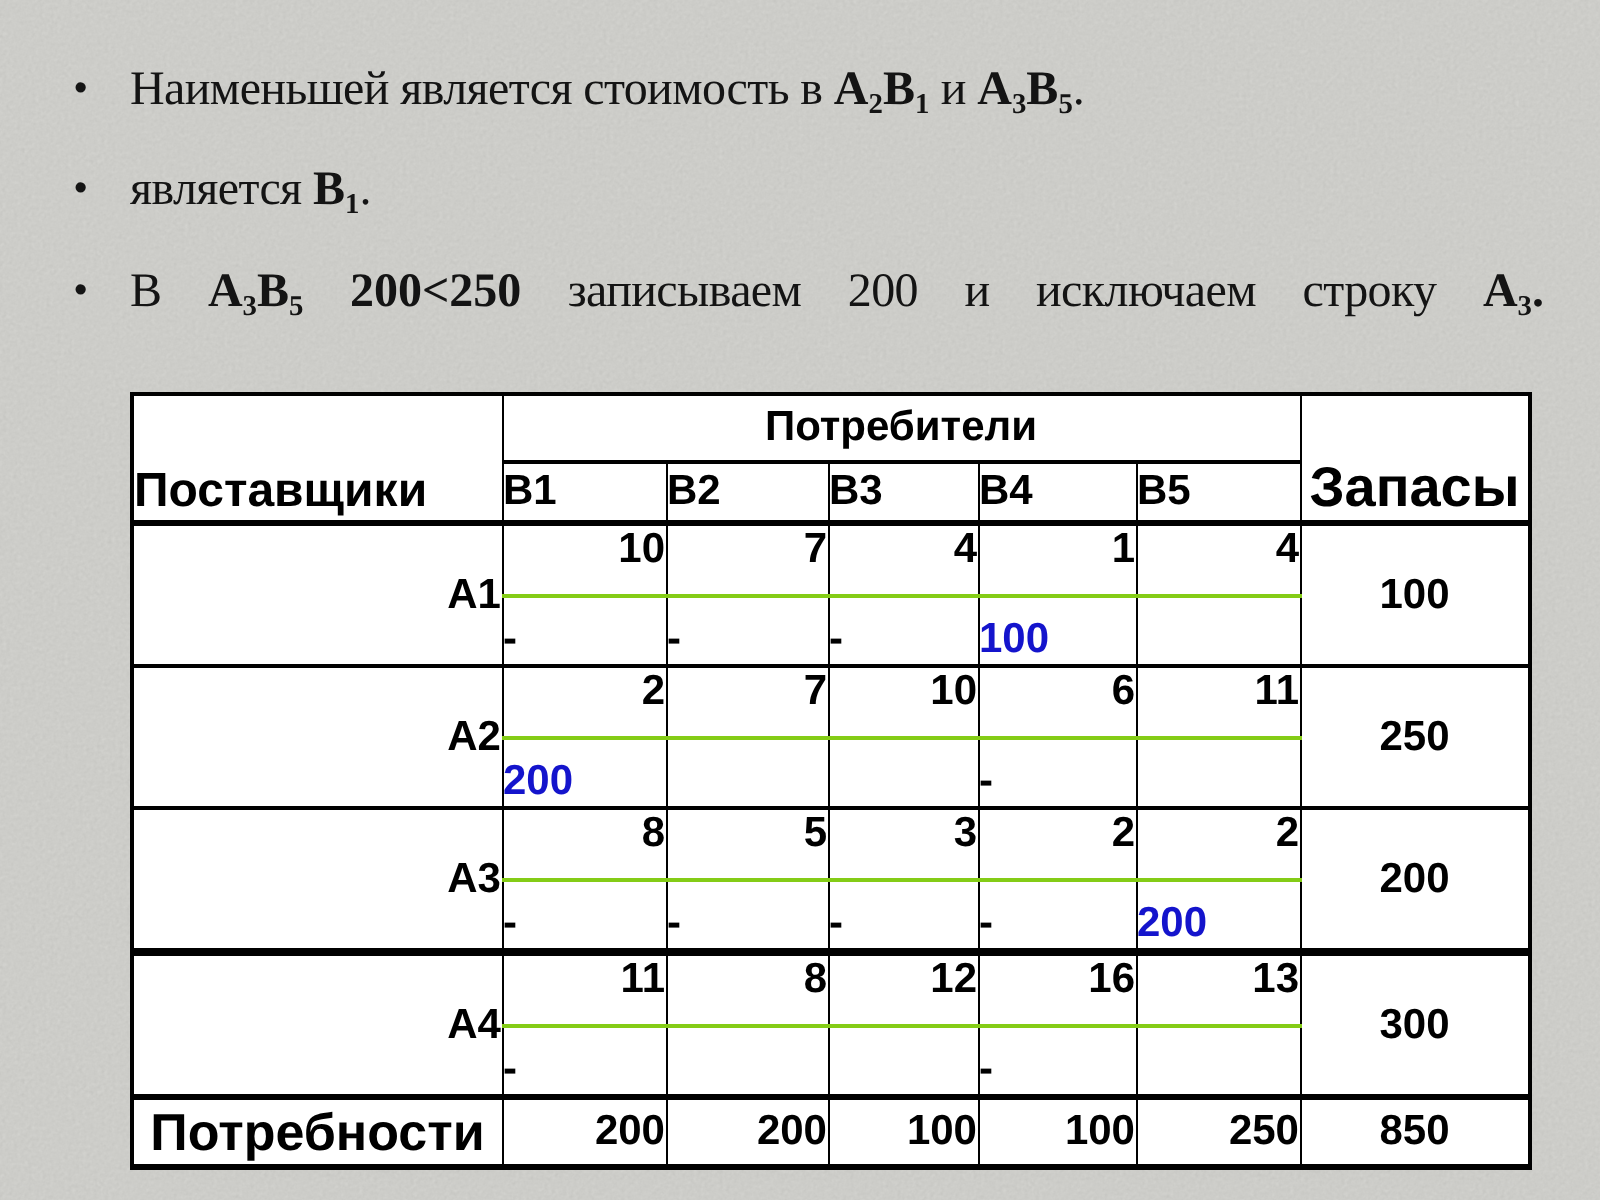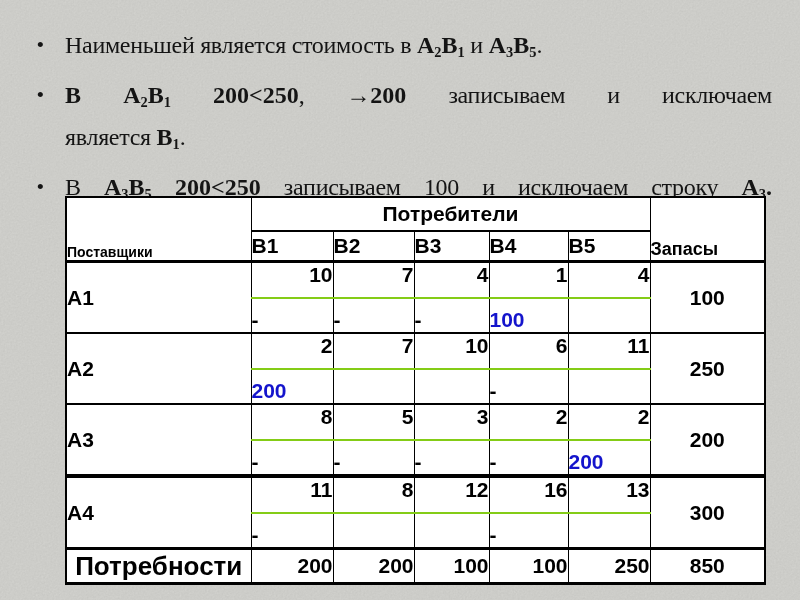--- a/index.html
+++ b/index.html
@@ -22,30 +22,30 @@
 
   
   .tablewrap{position:absolute;left:65px;top:196px;}
   table.tp{
     border-collapse:collapse;table-layout:fixed;background:#fff;
     font-weight:bold;font-size:21px;color:#000;
     border:2px solid #000;border-bottom-width:3px;
   }
   table.tp th,table.tp td{border-left:1px solid #000;padding:0;overflow:hidden;}
   th.consumers{height:32px;text-align:center;vertical-align:middle;border-bottom:2px solid #000;}
-  th.sup-label{vertical-align:bottom;text-align:left;padding:0 0 3px 8px;font-size:14px;}
-  th.stocks{vertical-align:bottom;text-align:left;padding-bottom:3px;font-size:18px;}
+  th.sup-label{vertical-align:bottom;text-align:left;padding:0 0 3px 8px;font-size:24px;}
+  th.stocks{vertical-align:bottom;text-align:center;padding-bottom:3px;font-size:28px;}
   tr.h2 th.bcol{height:26px;vertical-align:bottom;text-align:left;padding-bottom:2px;}
   .bb2{border-bottom:2px solid #000 !important;}
   .bb3{border-bottom:3px solid #000 !important;}
   .bb4{border-bottom:4px solid #000 !important;}
   td.cost{height:34px;text-align:right;vertical-align:top;padding:3px 8px 0 0;border-bottom:2px solid #84cc16;}
   td.alloc{height:33px;text-align:left;vertical-align:bottom;padding:0 0 5px 7px;}
   td.alloc.blue{color:#1414cc;}
-  td.sup{text-align:left;vertical-align:middle;}
+  td.sup{text-align:right;vertical-align:middle;}
   td.stock{text-align:center;vertical-align:middle;}
   tr.dem td{height:32px;vertical-align:middle;}
   td.dlabel{text-align:center;padding-left:6px;font-size:26px;}
   td.dval{text-align:right;padding-right:8px;}
   td.dtot{text-align:center;}
 </style>
 </head>
 <body>
 
 <div id="stage">
@@ -60,28 +60,27 @@
   <div class="bullets">
     <div class="bullet">
       <span class="dot">•</span>
       <div class="btext">
         <div class="line"><span>Наименьшей является стоимость в </span><span class="b">А</span><span class="b sub">2</span><span class="b">В</span><span class="b sub">1</span><span> и </span><span class="b">А</span><span class="b sub">3</span><span class="b">В</span><span class="b sub">5</span><span>.</span></div>
       </div>
     </div>
     <div class="bullet">
       <span class="dot">•</span>
       <div class="btext">
-        <div class="line just"><span class="b">В</span><span> </span><span class="b">А</span><span class="b sub">2</span><span class="b">В</span><span class="b sub">1</span><span> </span><span class="b">200&lt;250</span><span>, </span><span>→</span><span class="b">200</span><span> записываем и исключаем</span></div>
         <div class="line"><span>является </span><span class="b">В</span><span class="b sub">1</span><span>.</span></div>
       </div>
     </div>
     <div class="bullet">
       <span class="dot">•</span>
       <div class="btext">
-        <div class="line just"><span>В </span><span class="b">А</span><span class="b sub">3</span><span class="b">В</span><span class="b sub">5</span><span> </span><span class="b">200&lt;250</span><span> записываем 100 и исключаем строку </span><span class="b">А</span><span class="b sub">3</span><span class="b">.</span></div>
+        <div class="line just"><span>В </span><span class="b">А</span><span class="b sub">3</span><span class="b">В</span><span class="b sub">5</span><span> </span><span class="b">200&lt;250</span><span> записываем 200 и исключаем строку </span><span class="b">А</span><span class="b sub">3</span><span class="b">.</span></div>
       </div>
     </div>
   </div>
 
   <div class="tablewrap">
     <table class="tp">
       <colgroup>
         <col style="width:185px">
           <col style="width:82px">
           <col style="width:81px">

